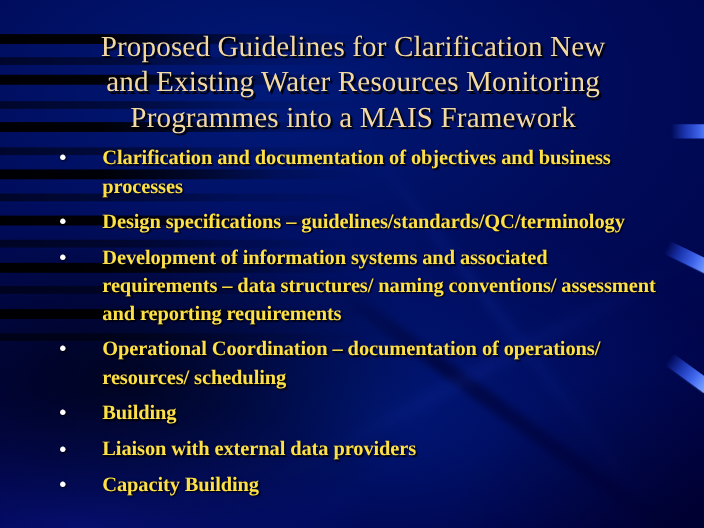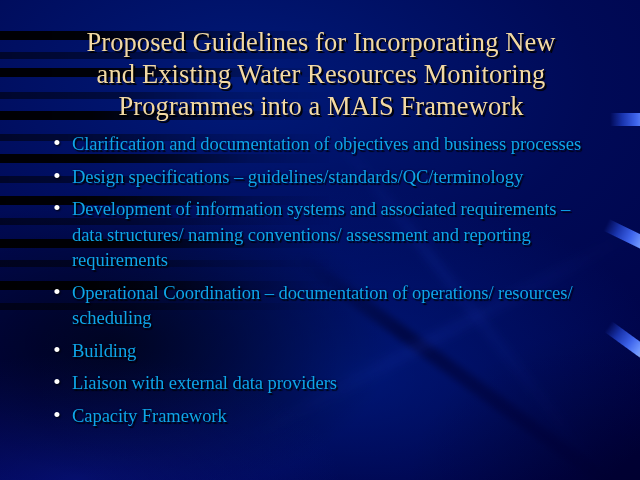--- a/index.html
+++ b/index.html
@@ -173,29 +173,30 @@
     width: 30px;
     color: #ffffff;
     font-size: 21px;
     line-height: 25.5px;
     text-align: center;
     text-shadow: 1px 1px 2px rgba(0,0,0,0.85);
     font-family: "Liberation Serif", "DejaVu Serif", serif;
   }
   .bullet-text {
     flex: 1 1 auto;
-    color: #0ea5e9;
+    color: #fde047;
     font-size: 18.6px;
     line-height: 25.5px;
-    font-weight: normal;
+    font-weight: bold;
     letter-spacing: -0.1px;
     text-shadow:
       1.5px 1.5px 1px rgba(0,0,0,0.8),
       0 0 2px rgba(0,0,0,0.5);
     font-family: "Liberation Serif", "DejaVu Serif", serif;
+    margin-left: 21px;
   }
 </style>
 </head>
 <body>
 
 <div id="slide">
 
   <div class="bg-base"></div>
   <div class="bg-glow"></div>
 
@@ -221,21 +222,21 @@
   <div class="swoosh3"></div>
 
   <div class="bg-vignette"></div>
 
   <div class="streak s1"></div>
   <div class="streak s2"></div>
   <div class="streak s3"></div>
 
   <div class="content">
 
-    <div class="title">Proposed Guidelines for Incorporating New
+    <div class="title">Proposed Guidelines for Clarification New
 and Existing Water Resources Monitoring
 Programmes into a MAIS Framework</div>
 
     <div class="bullets">
 
       <div class="bullet-row">
         <span class="bullet-dot">•</span>
         <span class="bullet-text">Clarification and documentation of objectives and business processes</span>
       </div>
 
@@ -259,18 +260,18 @@
         <span class="bullet-text">Building</span>
       </div>
 
       <div class="bullet-row">
         <span class="bullet-dot">•</span>
         <span class="bullet-text">Liaison with external data providers</span>
       </div>
 
       <div class="bullet-row">
         <span class="bullet-dot">•</span>
-        <span class="bullet-text">Capacity Framework</span>
+        <span class="bullet-text">Capacity Building</span>
       </div>
 
     </div>
   </div>
 </div>
 
 </body></html>

